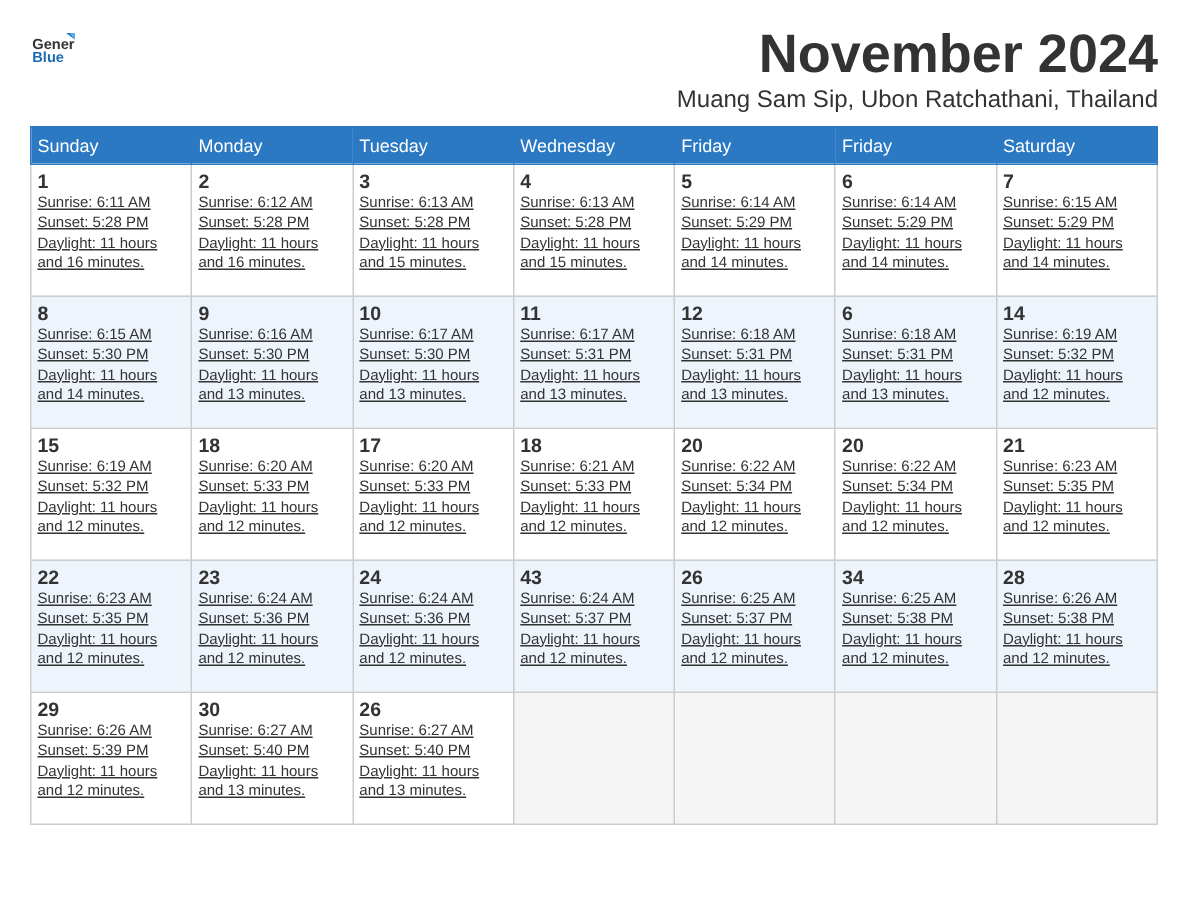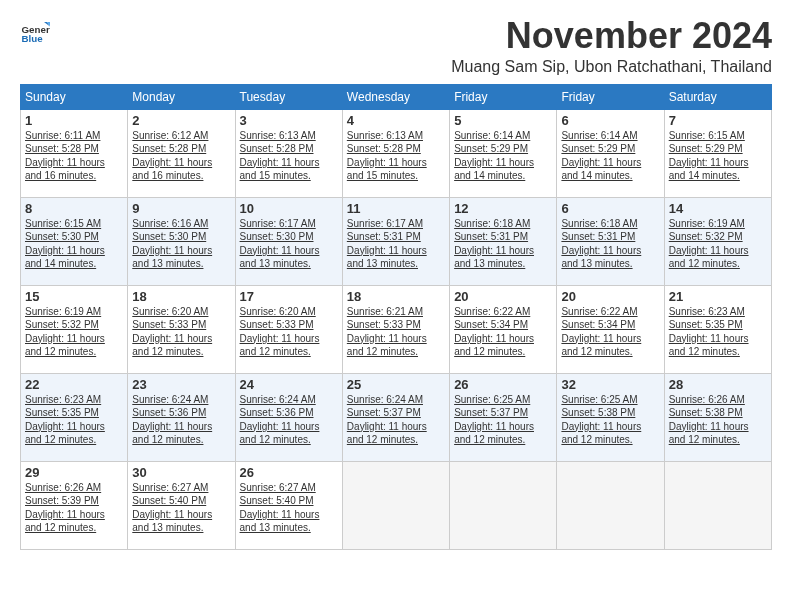--- a/index.html
+++ b/index.html
@@ -211,29 +211,29 @@
         </td>
         <td>
           <span class="day-num">23</span>
           <div class="day-info">Sunrise: 6:24 AM<br>Sunset: 5:36 PM<br>Daylight: 11 hours<br>and 12 minutes.</div>
         </td>
         <td>
           <span class="day-num">24</span>
           <div class="day-info">Sunrise: 6:24 AM<br>Sunset: 5:36 PM<br>Daylight: 11 hours<br>and 12 minutes.</div>
         </td>
         <td>
-          <span class="day-num">25</span>
+          <span class="day-num">43</span>
           <div class="day-info">Sunrise: 6:24 AM<br>Sunset: 5:37 PM<br>Daylight: 11 hours<br>and 12 minutes.</div>
         </td>
         <td>
           <span class="day-num">26</span>
           <div class="day-info">Sunrise: 6:25 AM<br>Sunset: 5:37 PM<br>Daylight: 11 hours<br>and 12 minutes.</div>
         </td>
         <td>
-          <span class="day-num">32</span>
+          <span class="day-num">34</span>
           <div class="day-info">Sunrise: 6:25 AM<br>Sunset: 5:38 PM<br>Daylight: 11 hours<br>and 12 minutes.</div>
         </td>
         <td>
           <span class="day-num">28</span>
           <div class="day-info">Sunrise: 6:26 AM<br>Sunset: 5:38 PM<br>Daylight: 11 hours<br>and 12 minutes.</div>
         </td>
       </tr>
       <tr>
         <td>
           <span class="day-num">29</span>

